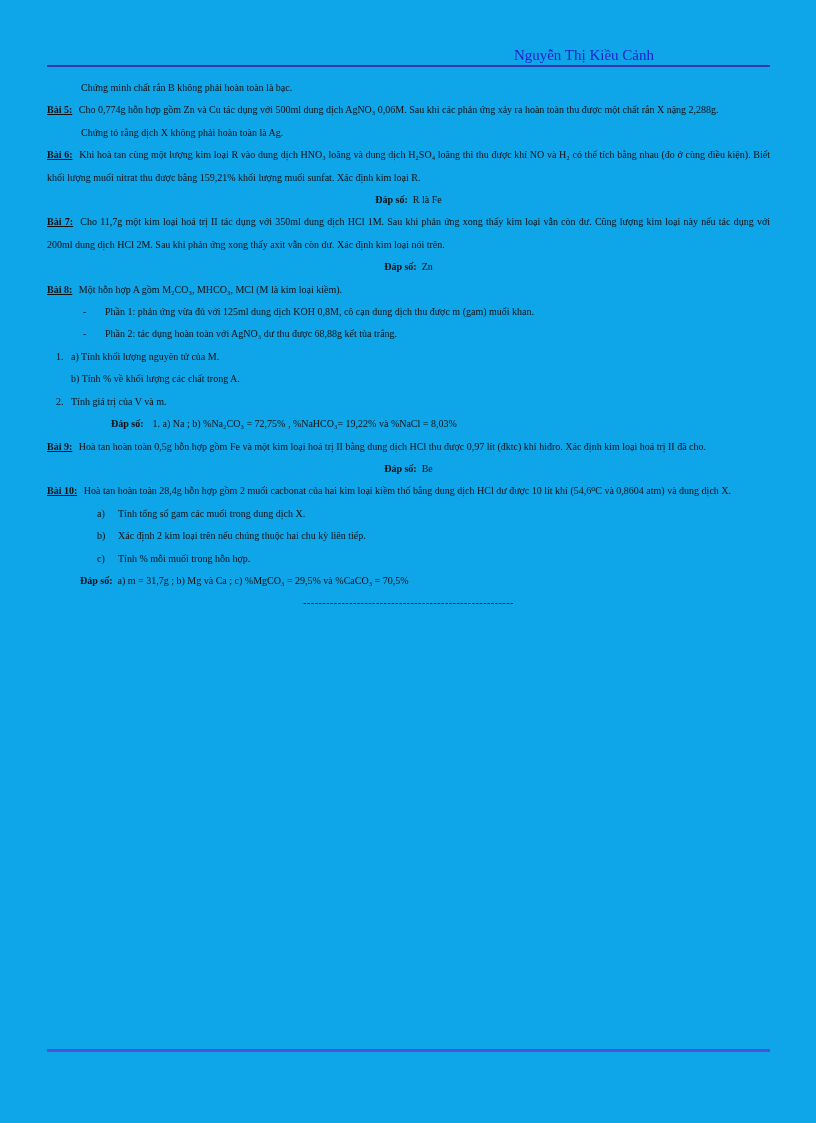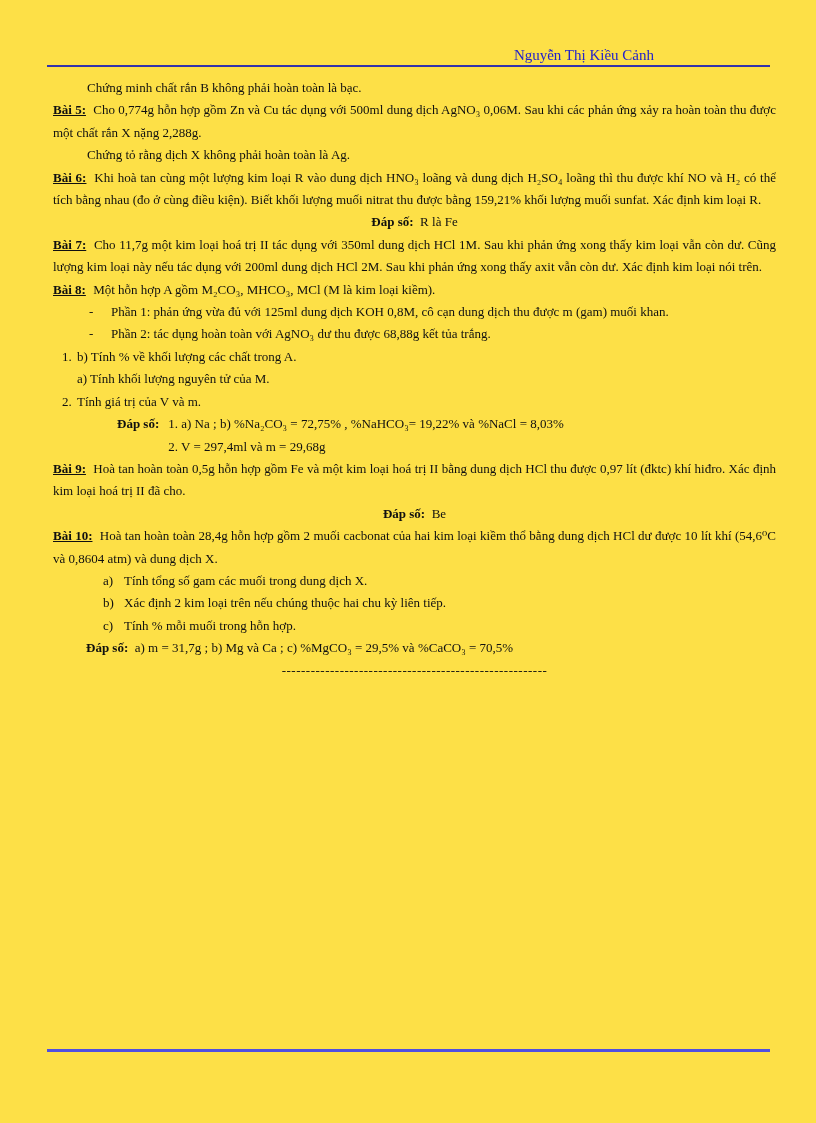--- a/index.html
+++ b/index.html
@@ -5,21 +5,21 @@
   * { margin: 0; padding: 0; box-sizing: border-box; }
   html, body { background: #ffffff; }
   body {
     width: 816px; height: 1123px;
     font-family: "Liberation Serif", "DejaVu Serif", serif;
     color: var(--c-text, #101010);
   }
   .page {
     position: relative;
     width: 816px; height: 1123px;
-    background: #fde047;
+    background: #0ea5e9;
     overflow: hidden;
   }
   .header {
     position: absolute;
     top: 47px; left: 47px; right: 46px;
     text-align: right;
     padding-right: 116px;
     font-size: 15px;
     line-height: 17px;
     color: var(--c-header-text, #2222CC);
@@ -29,23 +29,23 @@
     top: 65px; left: 47px; right: 46px;
     border-top: 2px solid var(--c-header-rule, #3333AA);
   }
   .footer-rule {
     position: absolute;
     top: 1049px; left: 47px; right: 46px;
     border-top: 3px solid var(--c-footer-rule, #5050E0);
   }
   .content {
     position: absolute;
-    top: 77px; left: 53px;
+    top: 77px; left: 47px;
     width: 723px;
-    font-size: 13px;
+    font-size: 10px;
     line-height: 22.4px;
   }
   .blk { margin: 0; }
   .indent { text-indent: 34px; }
   .para { text-indent: 8px; text-align: justify; }
   .exercise { text-align: justify; }
   .bai { font-weight: bold; text-decoration: underline; }
   .etxt { margin-left: 4px; }
   .ds { font-weight: bold; }
   .ans-center { text-align: center; }
@@ -71,47 +71,47 @@
     <span>Nguyễn Thị Kiều Cảnh</span>
   </div>
   <div class="header-rule"></div>
   <div class="content">
       <p class="blk indent">Chứng minh chất rắn B không phải hoàn toàn là bạc.</p>
       <p class="blk exercise"><span class="bai">Bài 5:</span>&nbsp;<span class="etxt">Cho 0,774g hỗn hợp gồm Zn và Cu tác dụng với 500ml dung dịch AgNO₃ 0,06M. Sau khi các phản ứng xảy ra hoàn toàn thu được một chất rắn X nặng 2,288g.</span></p>
       <p class="blk indent">Chứng tỏ rằng dịch X không phải hoàn toàn là Ag.</p>
       <p class="blk exercise"><span class="bai">Bài 6:</span>&nbsp;<span class="etxt">Khi hoà tan cùng một lượng kim loại R vào dung dịch HNO₃ loãng và dung dịch H₂SO₄ loãng thì thu được khí NO và H₂ có thể tích bằng nhau (đo ở cùng điều kiện). Biết khối lượng muối nitrat thu được bằng 159,21% khối lượng muối sunfat. Xác định kim loại R.</span></p>
       <p class="blk ans-center"><b class="ds">Đáp số:</b> <span>&nbsp;R là Fe</span></p>
       <p class="blk exercise"><span class="bai">Bài 7:</span>&nbsp;<span class="etxt">Cho 11,7g một kim loại hoá trị II tác dụng với 350ml dung dịch HCl 1M. Sau khi phản ứng xong thấy kim loại vẫn còn dư. Cũng lượng kim loại này nếu tác dụng với 200ml dung dịch HCl 2M. Sau khi phản ứng xong thấy axit vẫn còn dư. Xác định kim loại nói trên.</span></p>
+      <p class="blk ans-center"><b class="ds">Đáp số:</b> <span>&nbsp;Zn</span></p>
       <p class="blk exercise"><span class="bai">Bài 8:</span>&nbsp;<span class="etxt">Một hỗn hợp A gồm M₂CO₃, MHCO₃, MCl (M là kim loại kiềm).</span></p>
       <div class="blk item dash">
         <span class="mk dashmk">-</span>
         <span class="lines">Phần 1: phản ứng vừa đủ với 125ml dung dịch KOH 0,8M, cô cạn dung dịch thu được m (gam) muối khan.</span>
       </div>
       <div class="blk item dash">
         <span class="mk dashmk">-</span>
         <span class="lines">Phần 2: tác dụng hoàn toàn với AgNO₃ dư thu được 68,88g kết tủa trắng.</span>
       </div>
       <div class="blk item num">
         <span class="mk nummk">1.</span>
         <span class="lines">
+          <div class="ln">a) Tính khối lượng nguyên tử của M.</div>
           <div class="ln">b) Tính % về khối lượng các chất trong A.</div>
-          <div class="ln">a) Tính khối lượng nguyên tử của M.</div>
         </span>
       </div>
       <div class="blk item num">
         <span class="mk nummk">2.</span>
         <span class="lines">
           <div class="ln">Tính giá trị của V và m.</div>
         </span>
       </div>
       <div class="blk ansblock">
         <b class="ds">Đáp số:</b>
         <span class="lines">
           <div class="ln">1. a) Na ; b) %Na₂CO₃ = 72,75% , %NaHCO₃= 19,22% và %NaCl = 8,03%</div>
-          <div class="ln">2.  V = 297,4ml và m = 29,68g</div>
         </span>
       </div>
       <p class="blk exercise"><span class="bai">Bài 9:</span>&nbsp;<span class="etxt">Hoà tan hoàn toàn 0,5g hỗn hợp gồm Fe và một kim loại hoá trị II bằng dung dịch HCl thu được 0,97 lít (đktc) khí hiđro. Xác định kim loại hoá trị II đã cho.</span></p>
       <p class="blk ans-center"><b class="ds">Đáp số:</b> <span>&nbsp;Be</span></p>
       <p class="blk exercise"><span class="bai">Bài 10:</span>&nbsp;<span class="etxt">Hoà tan hoàn toàn 28,4g hỗn hợp gồm 2 muối cacbonat của hai kim loại kiềm thổ bằng dung dịch HCl dư được 10 lít khí (54,6⁰C và 0,8604 atm) và dung dịch X.</span></p>
       <div class="blk item letter">
         <span class="mk letmk">a)</span>
         <span class="lines">
           <div class="ln">Tính tổng số gam các muối trong dung dịch X.</div>
         </span>

